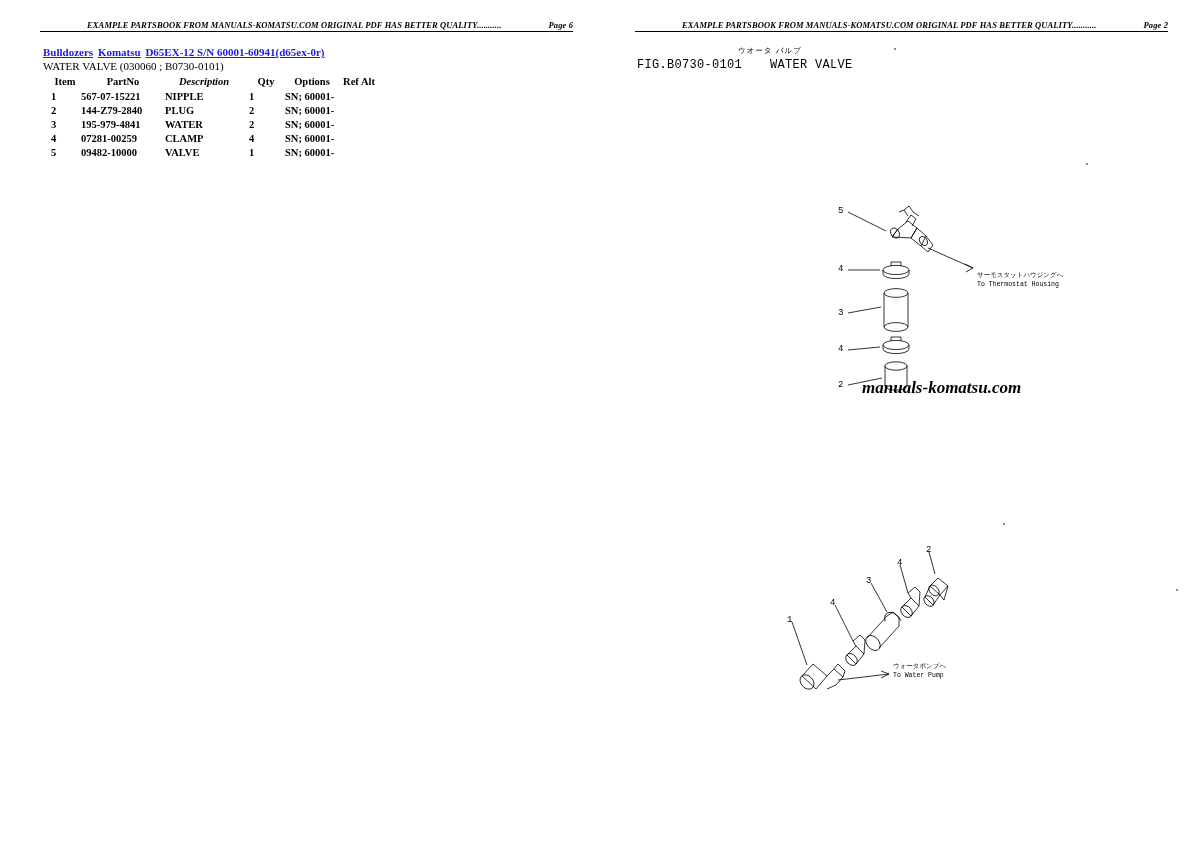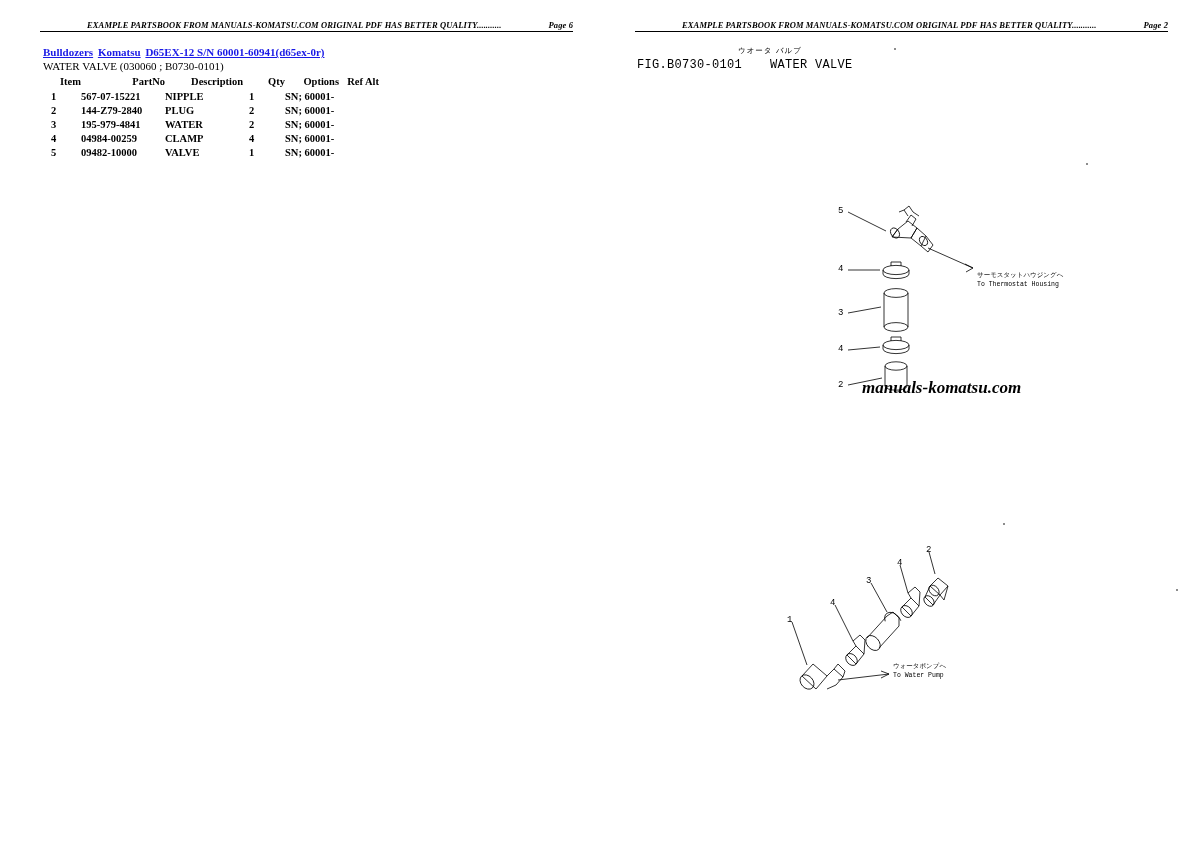--- a/index.html
+++ b/index.html
@@ -78,33 +78,33 @@
   .parts-table {
     position: absolute;
     top: 76px;
     left: 43px;
     border-collapse: collapse;
     font-family: "Liberation Serif", serif;
     font-size: 10.5px;
     font-weight: bold;
   }
   .parts-table th {
-    text-align: right;
+    text-align: center;
     font-weight: bold;
     padding: 0 0 3px 0;
     white-space: nowrap;
   }
   .parts-table td {
     padding: 1px 0 2px 0;
     white-space: nowrap;
     font-weight: bold;
   }
   .col-item   { width: 32px; text-align: left; padding-left: 6px !important; }
   .col-part   { width: 84px; }
-  .col-desc   { width: 78px; }
+  .col-desc   { width: 78px; font-style: italic; }
   .col-qty    { width: 38px; text-align: left; padding-left: 4px !important; }
   .col-opt    { width: 54px; margin-top: 32px; }
   .col-ref    { width: 40px; }
 
   .parts-table td.c-item { text-align: left; padding-left: 8px; }
   .parts-table td.c-qty  { text-align: left; padding-left: 6px; }
 
   
   .fig-jp {
     position: absolute;
@@ -219,21 +219,21 @@
       <tr>
         <td class="c-item">3</td>
         <td>195-979-4841</td>
         <td>WATER</td>
         <td class="c-qty">2</td>
         <td>SN; 60001-</td>
         <td></td>
       </tr>
       <tr>
         <td class="c-item">4</td>
-        <td>04984-00259</td>
+        <td>07281-00259</td>
         <td>CLAMP</td>
         <td class="c-qty">4</td>
         <td>SN; 60001-</td>
         <td></td>
       </tr>
       <tr>
         <td class="c-item">5</td>
         <td>09482-10000</td>
         <td>VALVE</td>
         <td class="c-qty">1</td>

